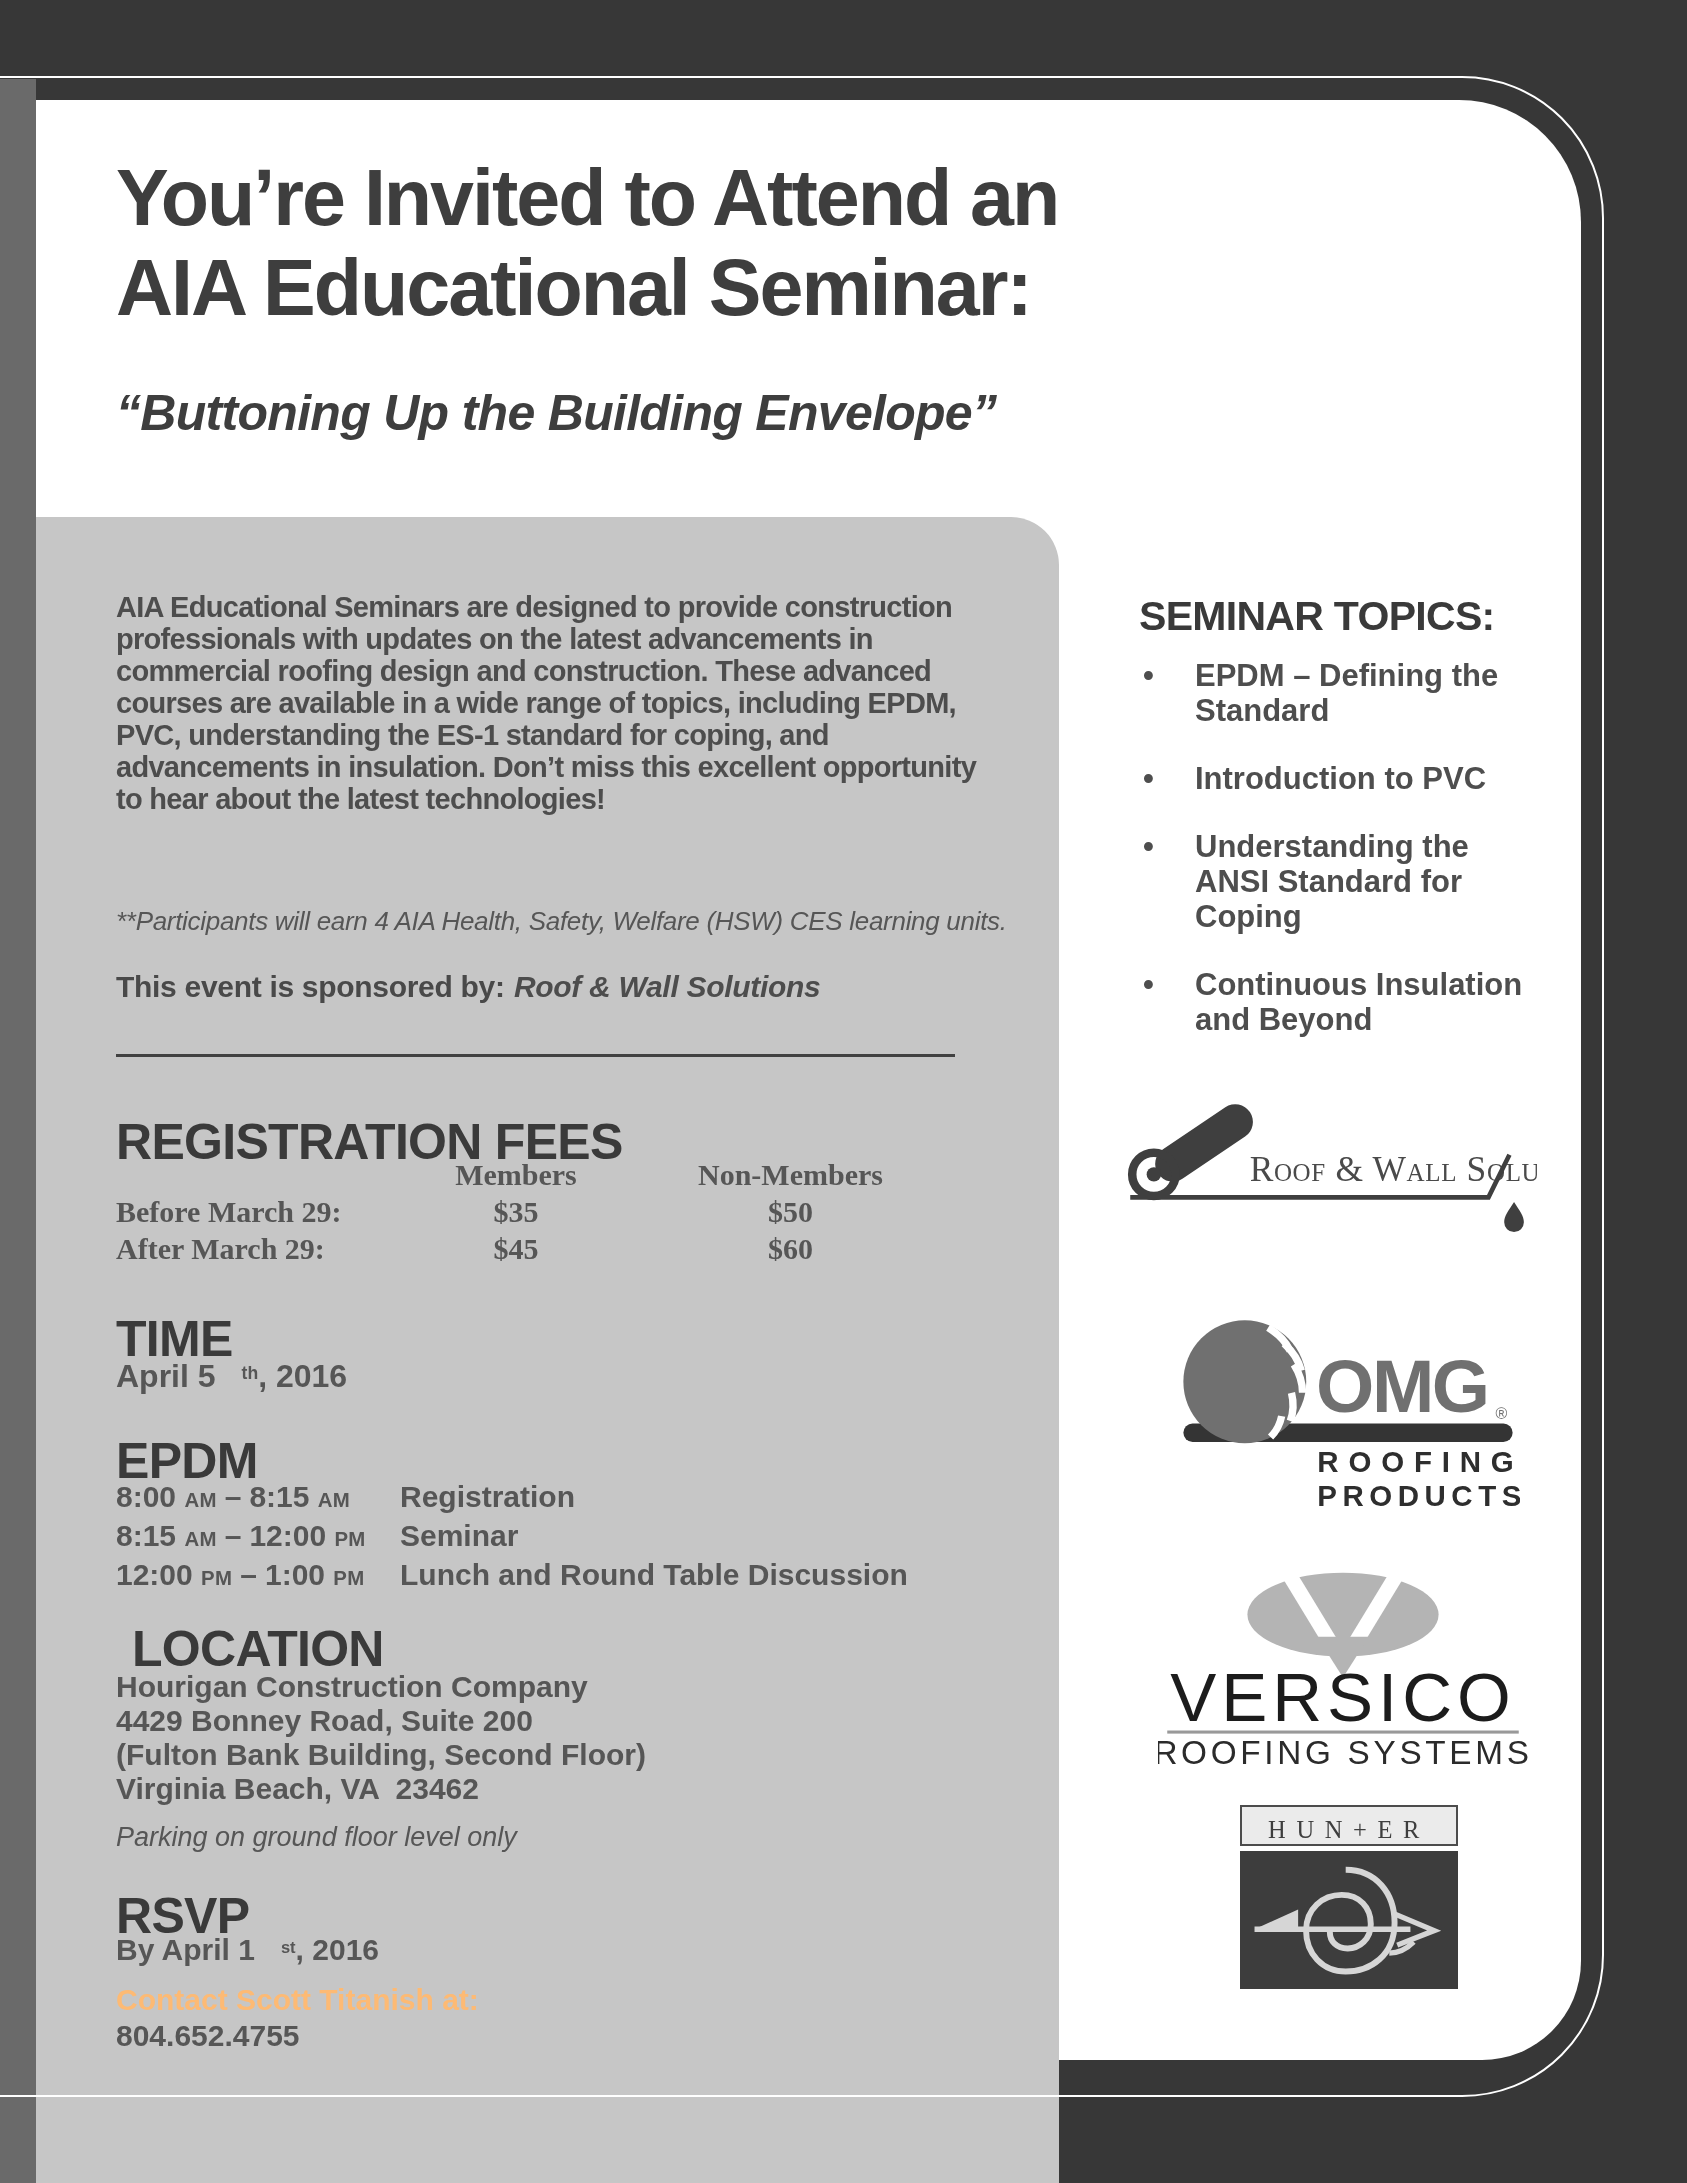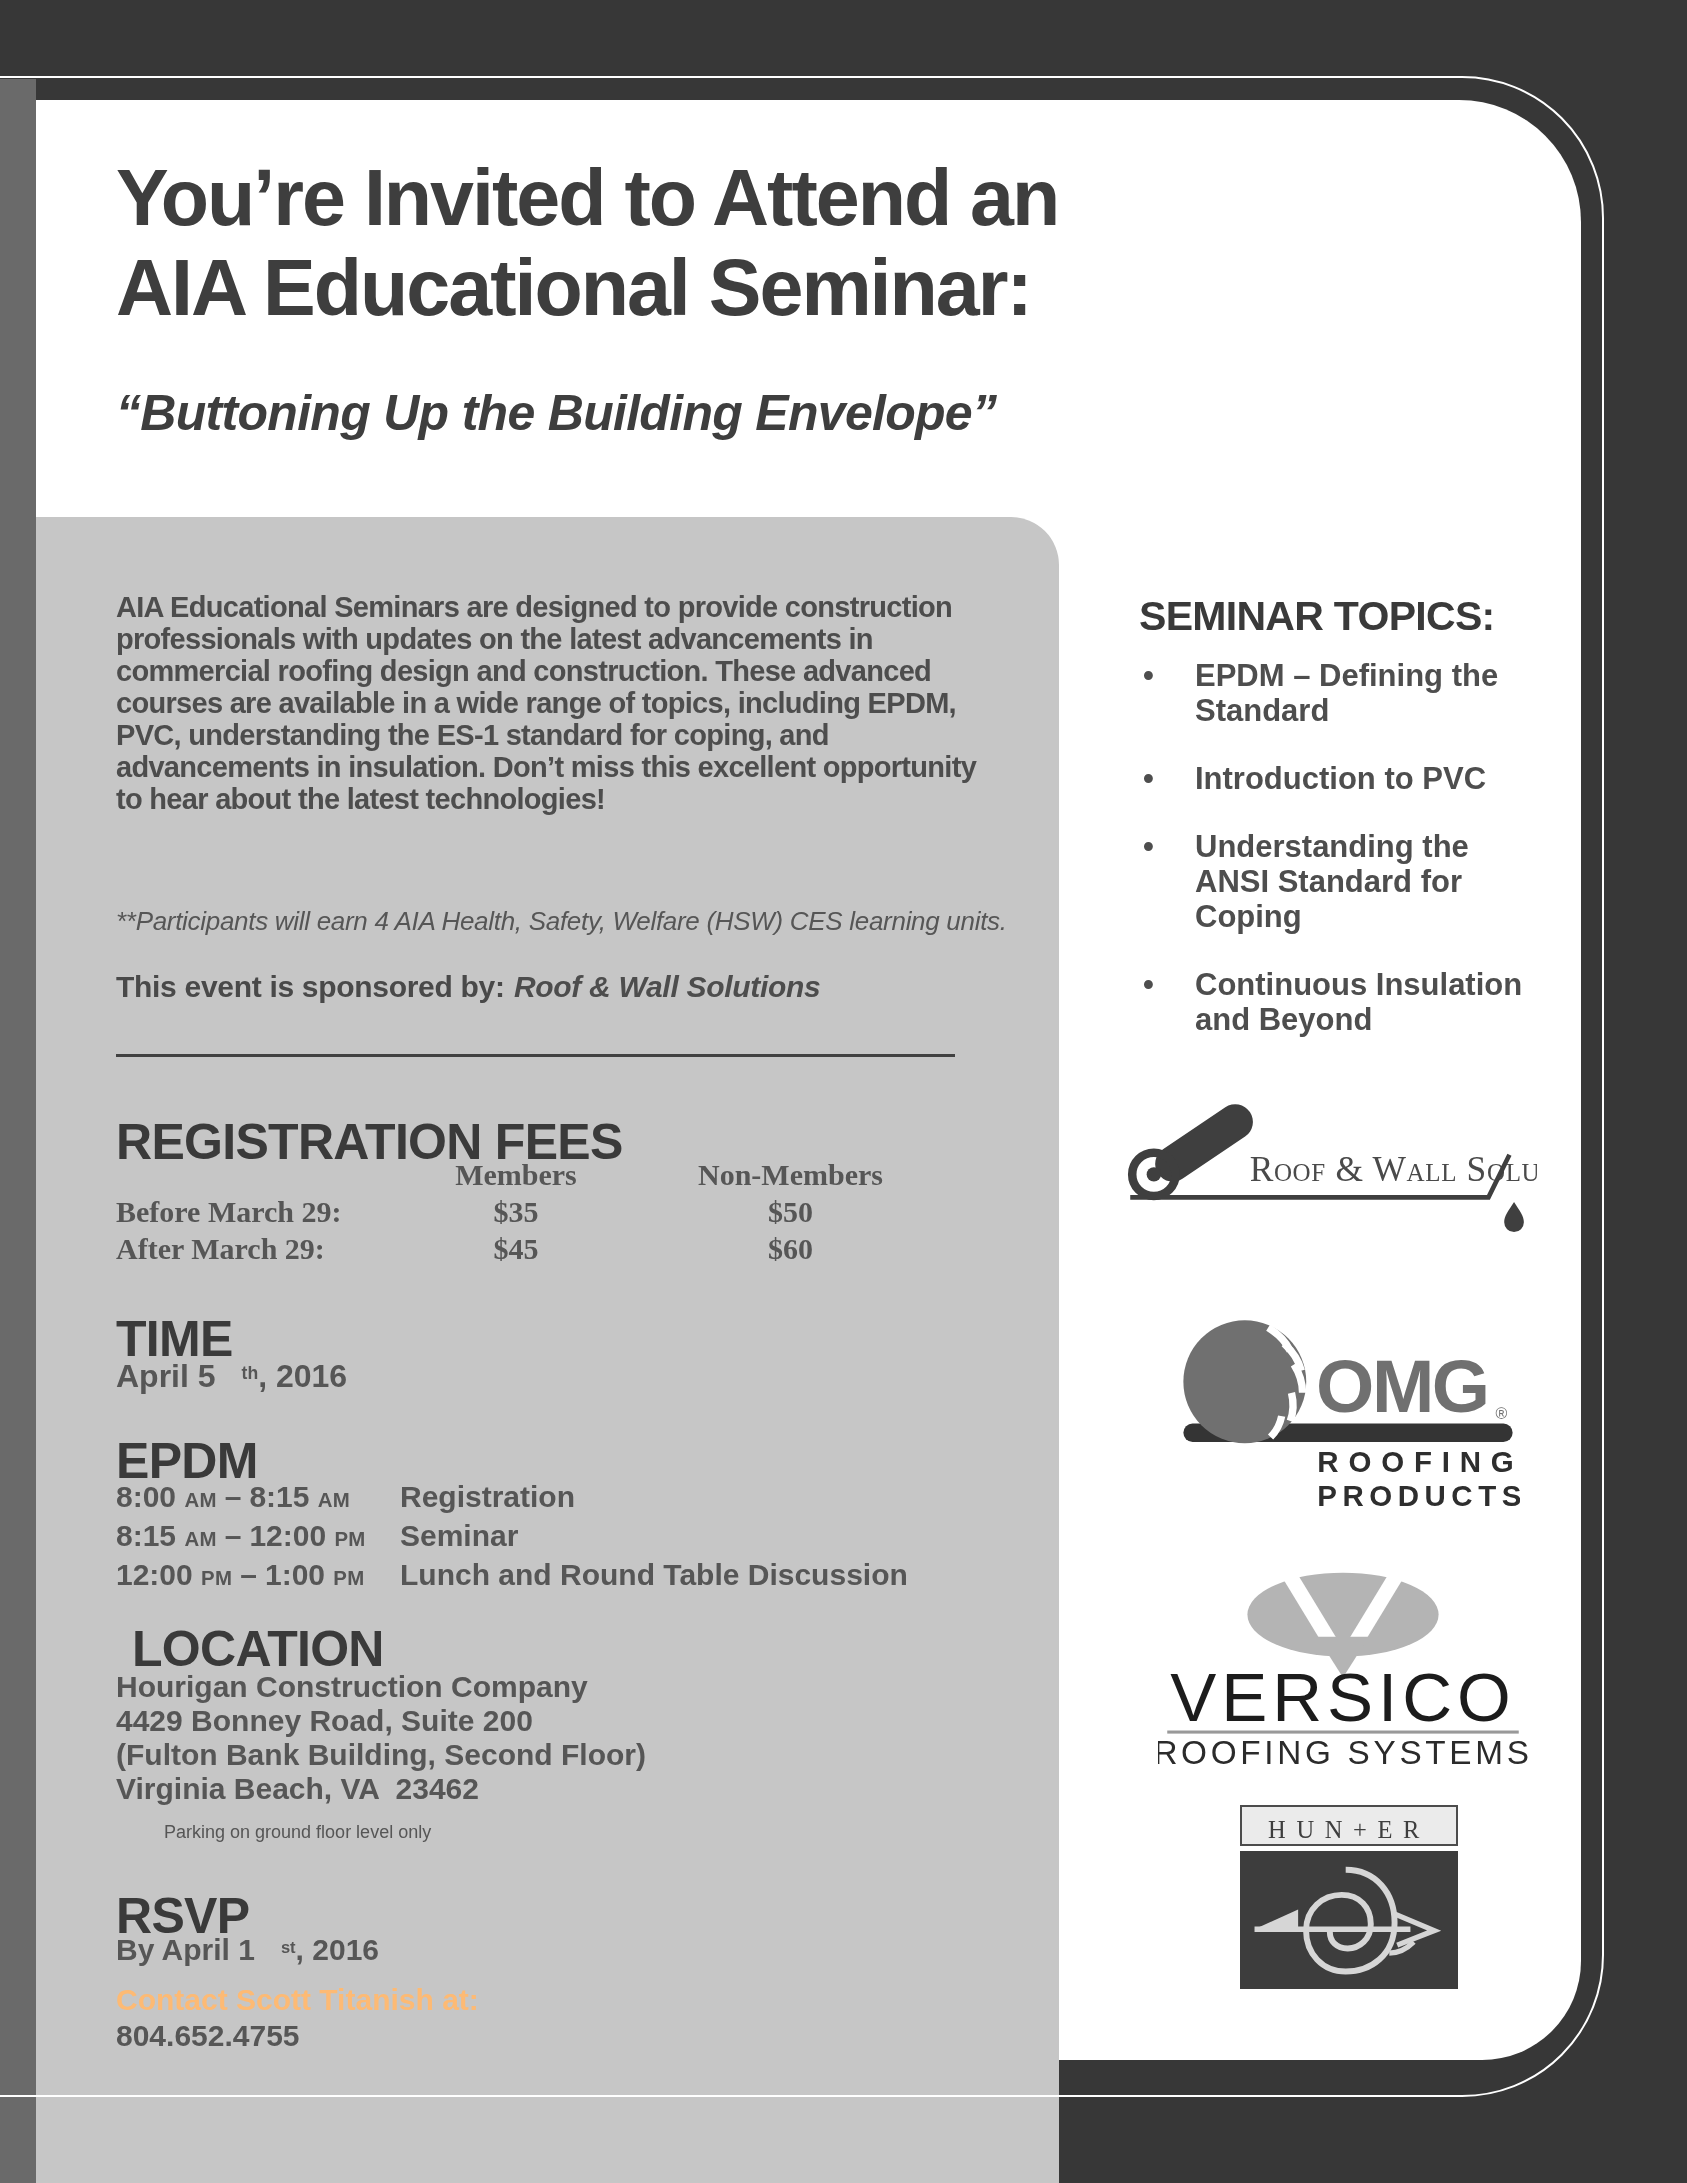--- a/index.html
+++ b/index.html
@@ -78,21 +78,21 @@
   }
   .time-row{display:grid; grid-template-columns:284px auto;}
   .p{font-size:0.68em; letter-spacing:0.3px;}
   .dash{margin:0 8px;}
   .h-location{left:132px; top:1620px;}
   .loc-lines{
     left:116px; top:1670px; font-size:30px; font-weight:bold;
     color:#565656; line-height:34px;
   }
   .parking-note{
-    left:116px; top:1822px; font-size:18px; color:#565656;margin-left:48px;
+    left:116px; top:1822px; font-size:27px; font-style:italic; color:#565656;
   }
   .h-rsvp{left:116px; top:1887px;}
   .rsvp-by{left:116px; top:1933px; font-size:30px; font-weight:bold; color:#565656;}
   .rsvp-contact{left:116px; top:1983px; font-size:30px; font-weight:bold; color:#fdba74;}
   .rsvp-phone{left:116px; top:2019px; font-size:30px; font-weight:bold; color:#565656;}
   
   .h-topics{left:1139px; top:593px; font-size:41px; letter-spacing:-0.7px;}
   .topics-list{left:1143px; top:658px; width:397px;}
   .topic-item{
     display:grid; grid-template-columns:52px 344px;

